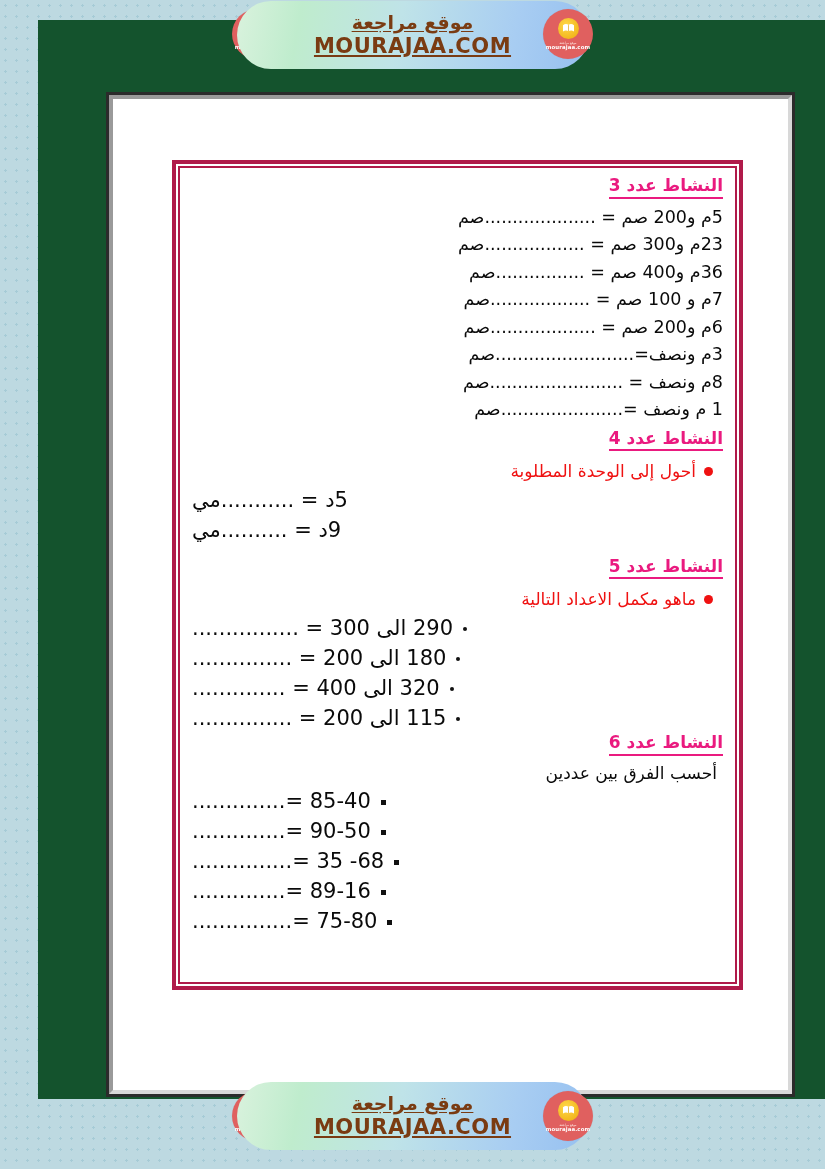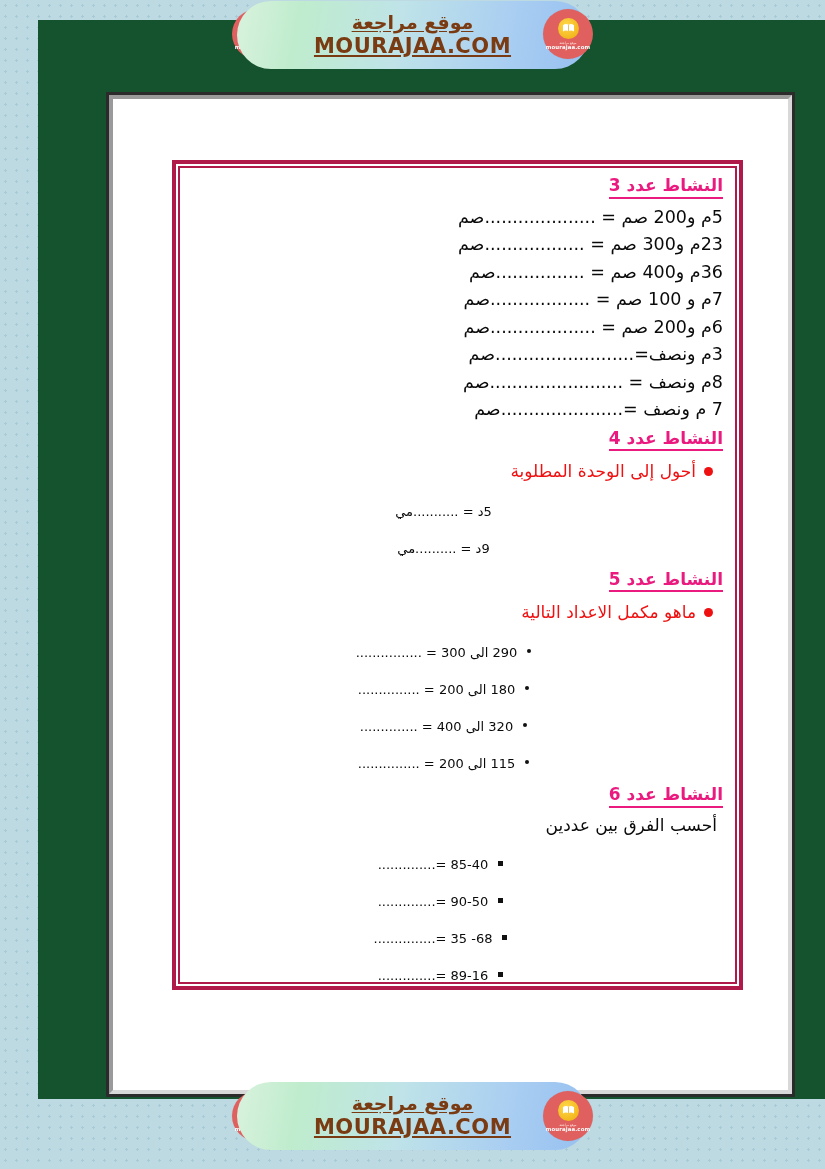--- a/index.html
+++ b/index.html
@@ -179,21 +179,21 @@
     padding-bottom: 1px;
     line-height: 1.15;
   }
   .title-row {
     text-align: right;
     margin: 0;
     padding: 0;
   }
   .title-row.t3 { margin-top: 2px; }
   .title-row.t4 { margin-top: 10px; }
-  .title-row.t5 { margin-top: 4px; }
+  .title-row.t5 { margin-top: 16px; }
   .title-row.t6 { margin-top: 4px; }
 
   .eq-line {
     font-size: 17.5px;
     color: #0a0a0a;
     direction: rtl;
     text-align: right;
     line-height: 1.0;
     margin: 0;
     padding: 10px 0 0 0;
@@ -224,26 +224,26 @@
     color: #0a0a0a;
     font-size: 17px;
     direction: rtl;
     text-align: right;
     margin: 0;
     padding: 8px 6px 0 0;
     line-height: 1.1;
   }
 
   .sub-line {
-    font-size: 13px;
+    font-size: 21px;
     color: #0a0a0a;
     direction: rtl;
-    text-align: center;
+    text-align: left;
     line-height: 1.0;
-    margin: 15px;
+    margin: 0;
     padding: 9px 18px 0 0;
     white-space: nowrap;
   }
   .sub-line .sbullet {
     display: inline-block;
     width: 4px;
     height: 4px;
     border-radius: 50%;
     background: #111;
     margin-left: 10px;
@@ -303,21 +303,21 @@
           <div class="title-row t3">
             <span class="act-title">النشاط عدد 3</span>
           </div>
           <div class="eq-line">5م و200 صم = ....................صم</div>
           <div class="eq-line">23م و300 صم =  ..................صم</div>
           <div class="eq-line">36م و400 صم  =  ................صم</div>
           <div class="eq-line">7م و 100 صم  =  ..................صم</div>
           <div class="eq-line">6م و200 صم  =  ...................صم</div>
           <div class="eq-line">3م ونصف=.........................صم</div>
           <div class="eq-line">8م ونصف = ........................صم</div>
-          <div class="eq-line">7 م ونصف =......................صم</div>
+          <div class="eq-line">1 م ونصف =......................صم</div>
 
           <div class="title-row t4">
             <span class="act-title">النشاط عدد 4</span>
           </div>
           <div class="prompt-red">
             <span class="rbullet"></span><span>أحول إلى الوحدة المطلوبة</span>
           </div>
           <div class="sub-line ind-a">5د =  ...........مي</div>
           <div class="sub-line ind-a">9د =  ..........مي</div>
 

